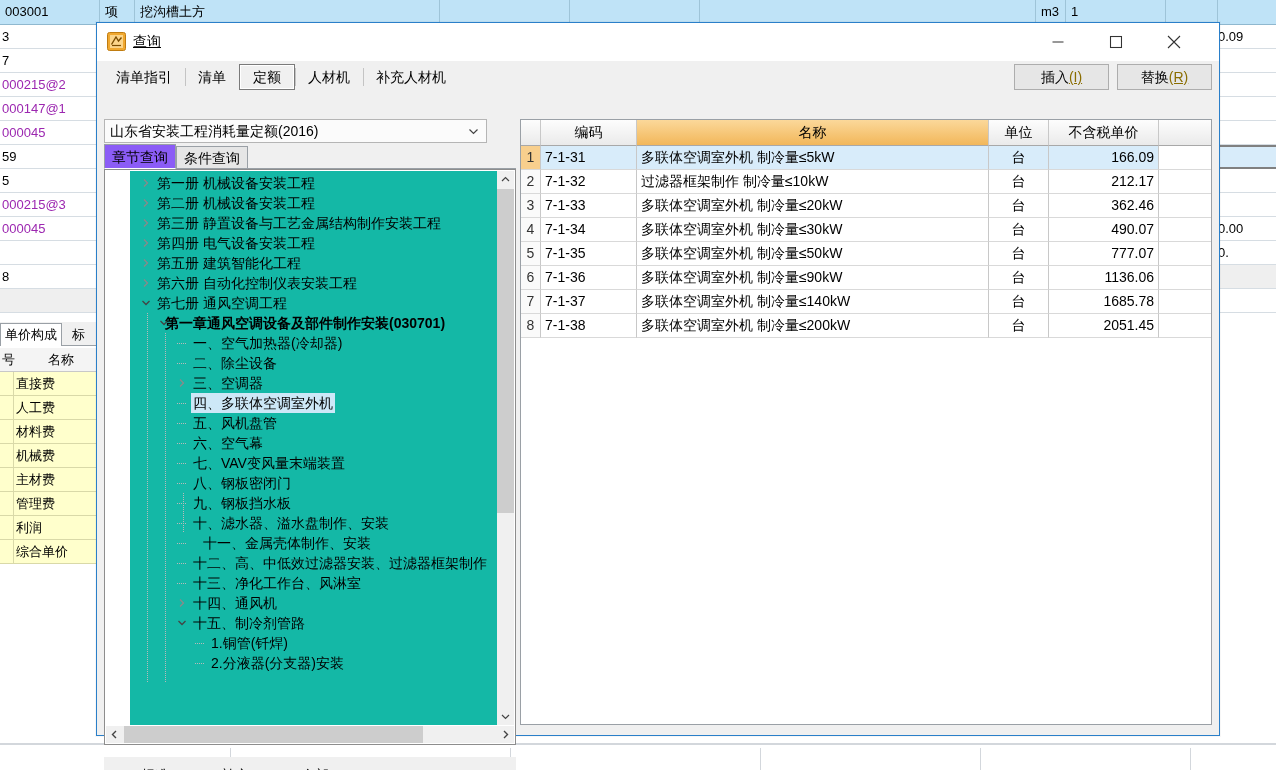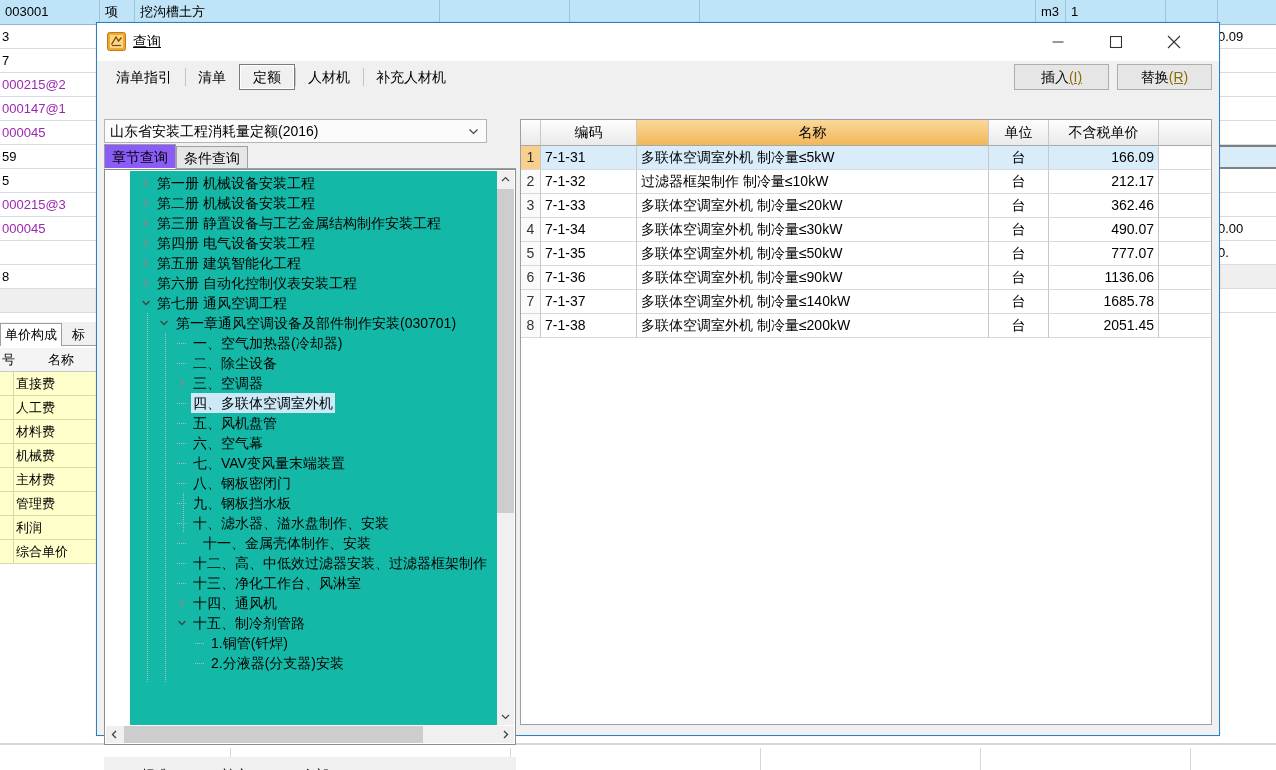--- a/index.html
+++ b/index.html
@@ -369,21 +369,21 @@
                   </svg>
                 </div>
                 <div class="tlabel" style="left: 25px;">第七册 通风空调工程</div>
               </div>
               <div class="tnode">
                 <div class="tw" style="left: 26px;">
                   <svg width="10" height="10" viewBox="0 0 10 10">
                     <path d="M1.5 3 L5 6.5 L8.5 3" stroke="#444" stroke-width="1.3" fill="none"></path>
                   </svg>
                 </div>
-                <div class="tlabel" style="left: 44px;">第一章通风空调设备及部件制作安装(030701)</div>
+                <div class="tlabel" style="left: 33px; font-weight: bold;">第一章通风空调设备及部件制作安装(030701)</div>
               </div>
               <div class="tnode">
                 <div class="telbow" style="left: 47px; width: 10px; top: 10px;"></div>
                 <div class="tlabel" style="left: 61px;">一、空气加热器(冷却器)</div>
               </div>
               <div class="tnode">
                 <div class="telbow" style="left: 47px; width: 10px; top: 10px;"></div>
                 <div class="tlabel" style="left: 61px;">二、除尘设备</div>
               </div>
               <div class="tnode">

